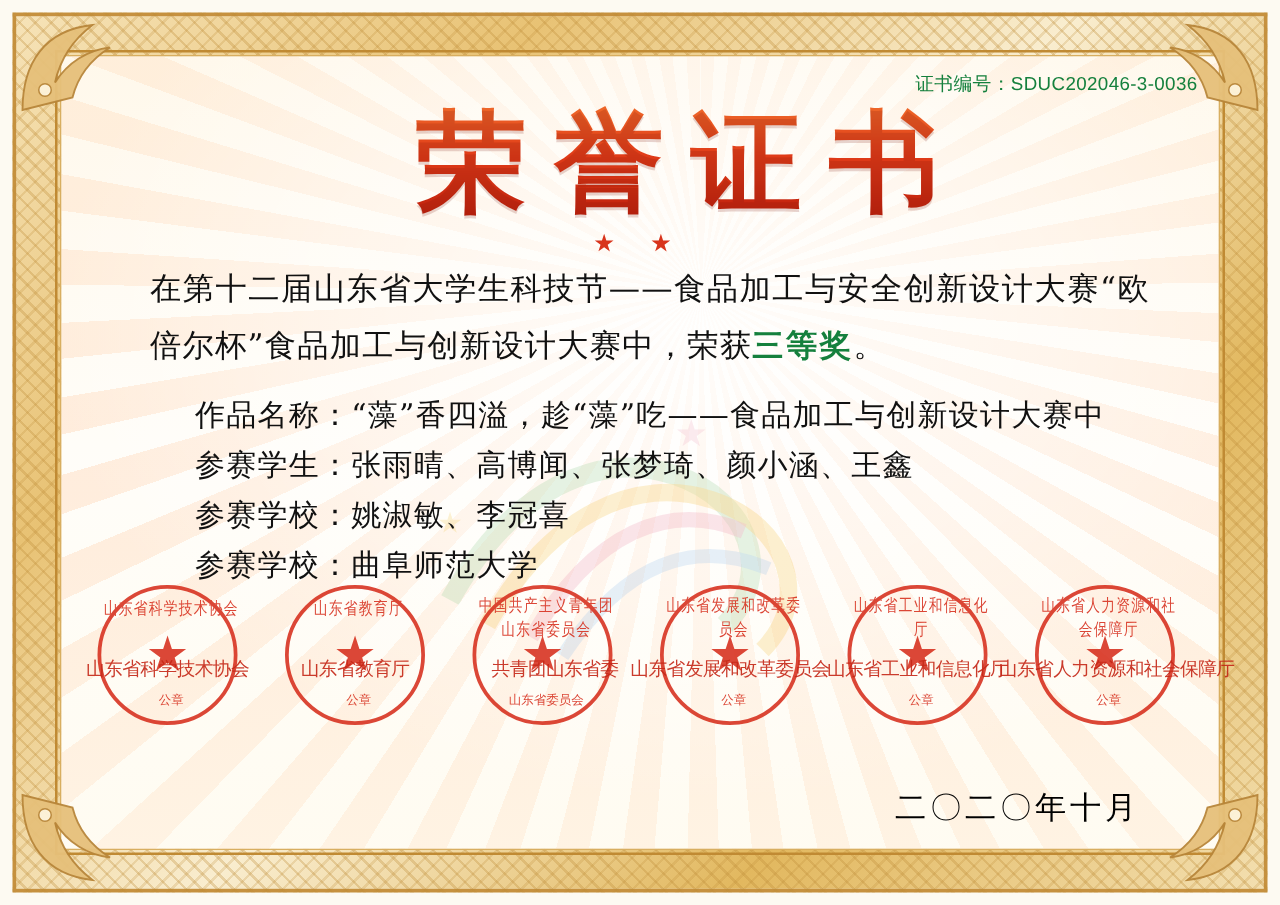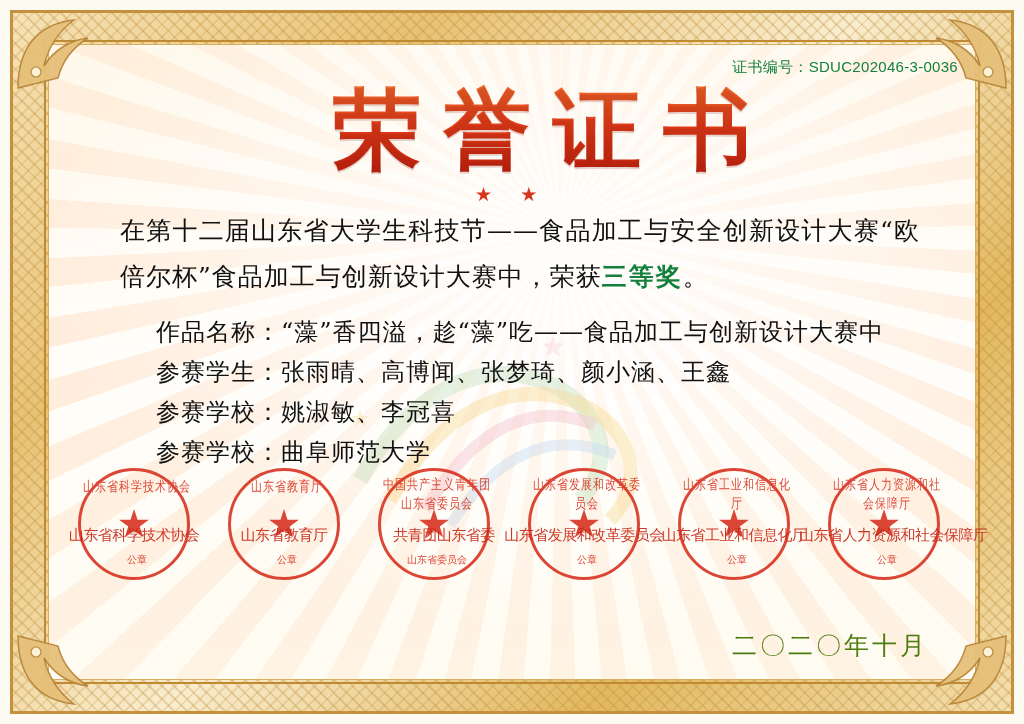--- a/index.html
+++ b/index.html
@@ -230,23 +230,23 @@
     font-size: 15px;
     color: #c52717;
     font-family: "DejaVu Serif", "Liberation Serif", serif;
     letter-spacing: -0.5px;
     white-space: nowrap;
     opacity: 0.9;
   }
 
   .date {
     position: absolute;
-    right: 96px; bottom: 62px;
+    right: 112px; bottom: 62px;
     font-size: 25px;
-    color: #4d7c0f;
+    color: #000000;
     letter-spacing: 3px;
     font-family: Liberation Mono, monospace;
   }
 </style>
 </head>
 <body>
 
 <div id="certificate">
 
   <div class="border-outer"></div>

